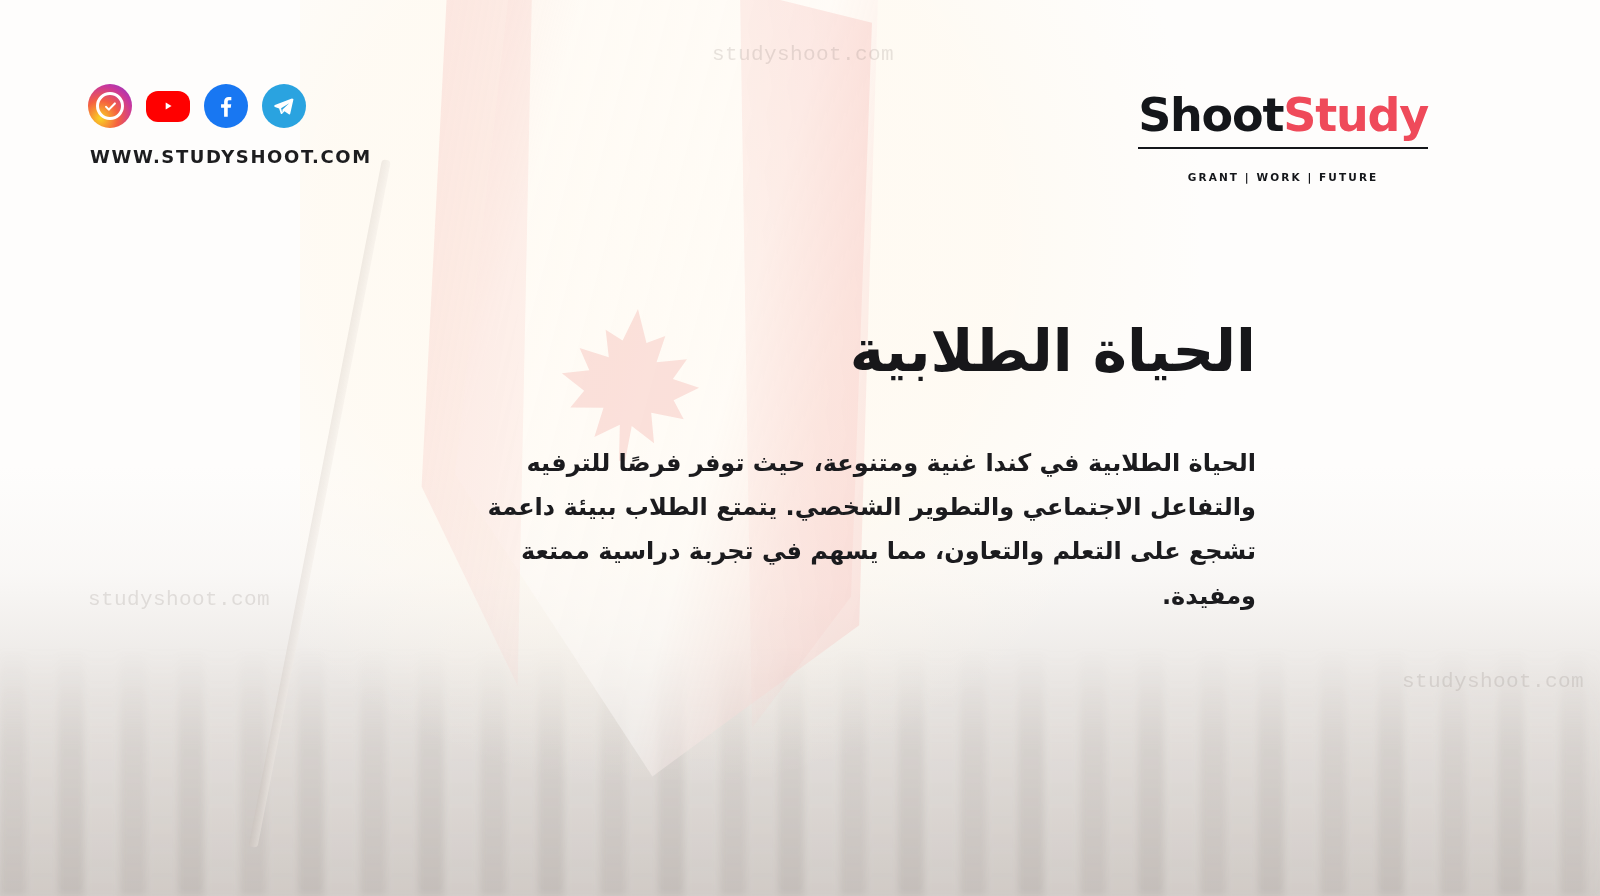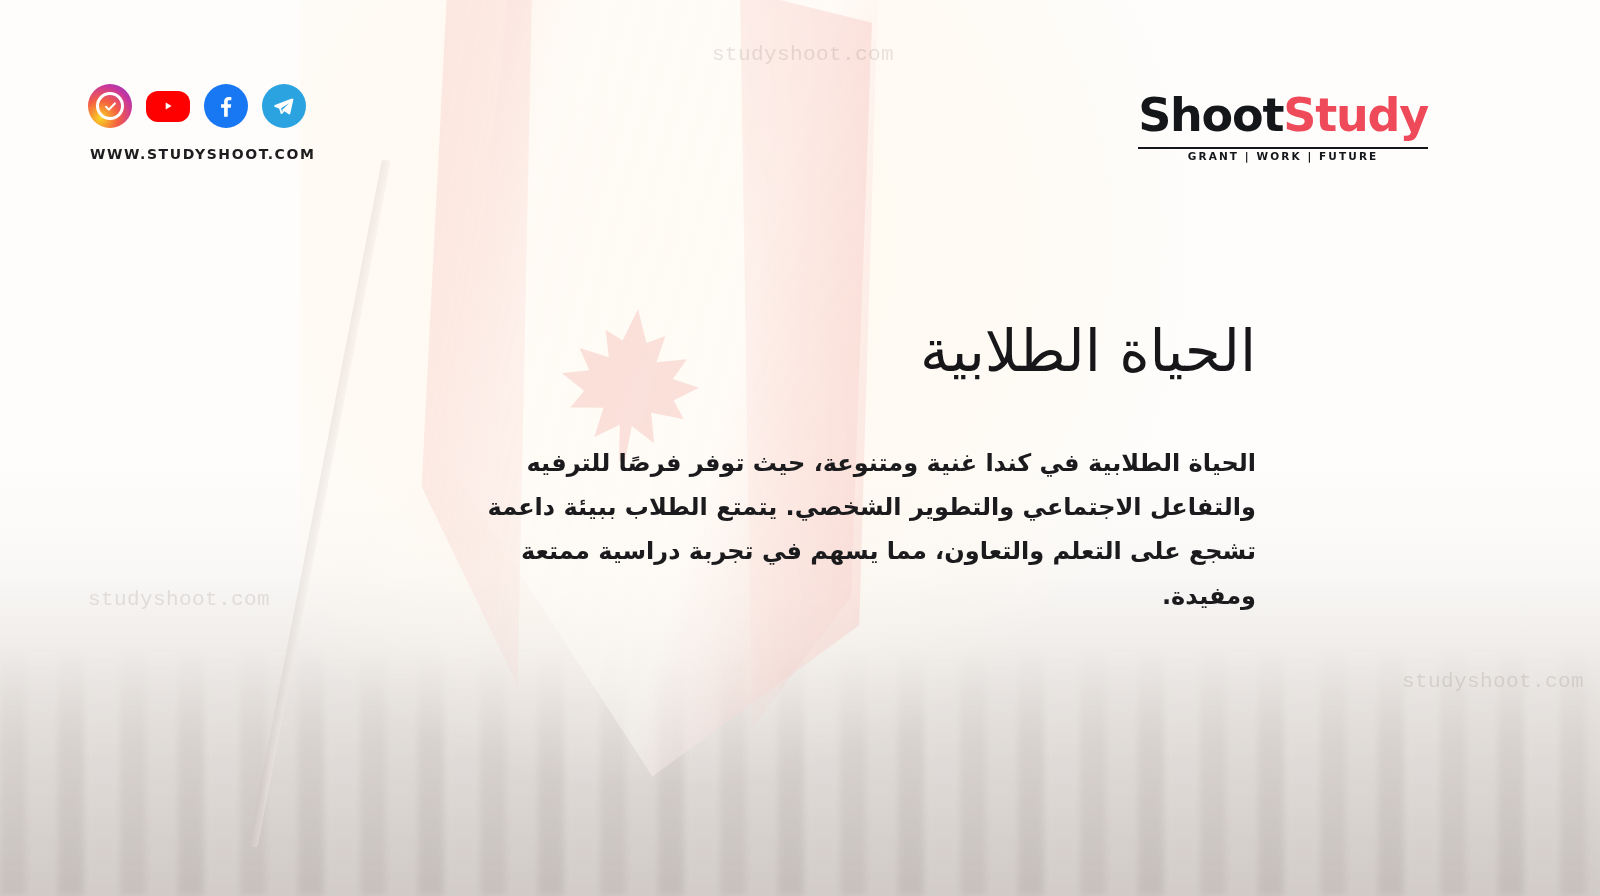--- a/index.html
+++ b/index.html
@@ -156,21 +156,21 @@
     width: 28px; height: 28px;
     border-radius: 50%;
     border: 3px solid #fff;
     display: flex; align-items: center; justify-content: center;
   }
   .social-icon svg { display: block; }
 
   .site-url {
     position: absolute;
     left: 90px; top: 146px;
-    font-size: 14px;
+    font-size: 18px;
     font-weight: 700;
     letter-spacing: 1.6px;
     color: #1d1d1f;
     direction: ltr;
   }
 
   
   .logo {
     position: absolute;
     right: 172px; top: 92px;
@@ -186,34 +186,34 @@
   }
   .logo-study { color: #14161a; }
   .logo-shoot { color: #ef4a5a; }
   .logo-tag {
     margin-top: 9px;
     font-size: 10.5px;
     font-weight: 700;
     letter-spacing: 2.1px;
     color: #14161a;
     border-top: 2.5px solid #14161a;
-    padding-top: 1px;
+    padding-top: 22px;
   }
 
   
   .content {
     position: absolute;
     right: 344px;
     top: 318px;
     width: 820px;
     text-align: right;
   }
   .headline {
     font-size: 58px;
-    font-weight: 400;
+    font-weight: 700;
     color: #17171a;
     letter-spacing: 0px;
     line-height: 1.15;
     margin-bottom: 56px;
   }
   .body-text {
     font-size: 24px;
     font-weight: 700;
     line-height: 1.85;
     color: #1b1b1e;

